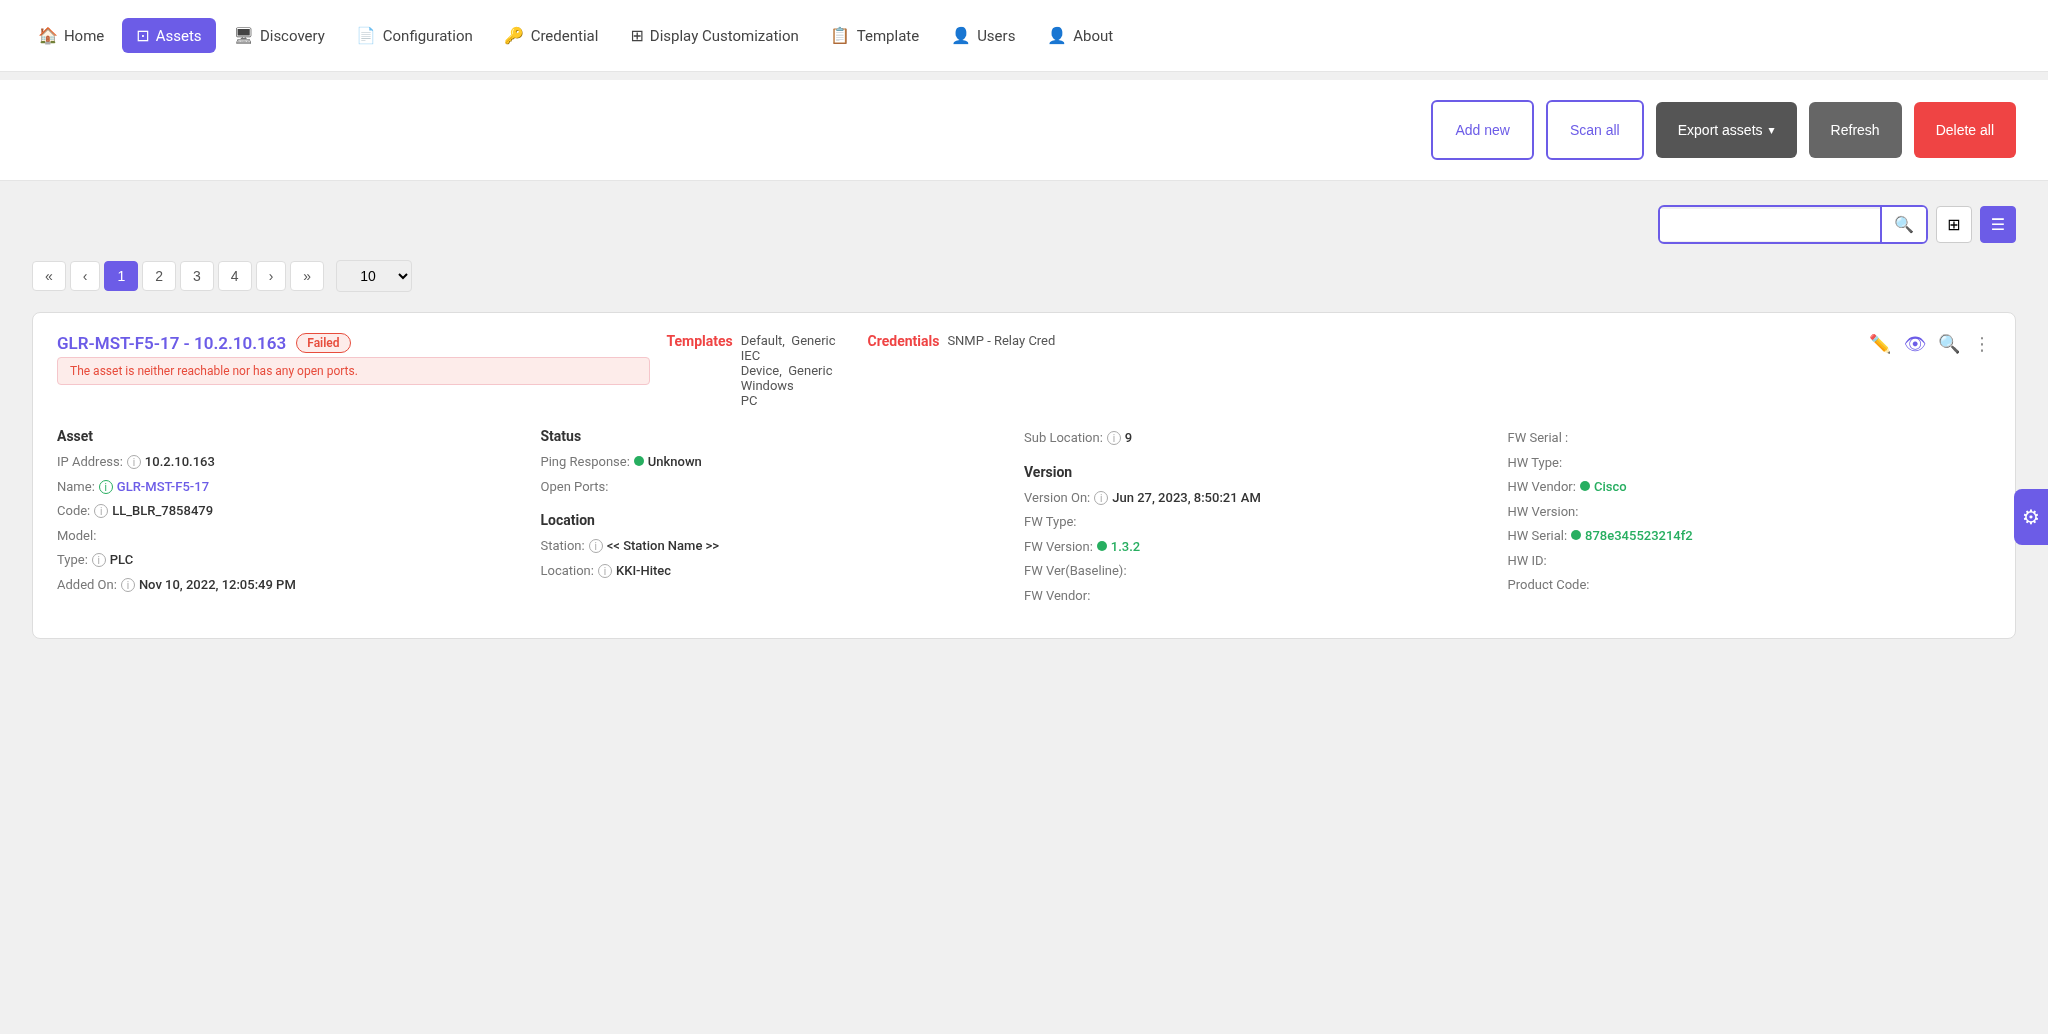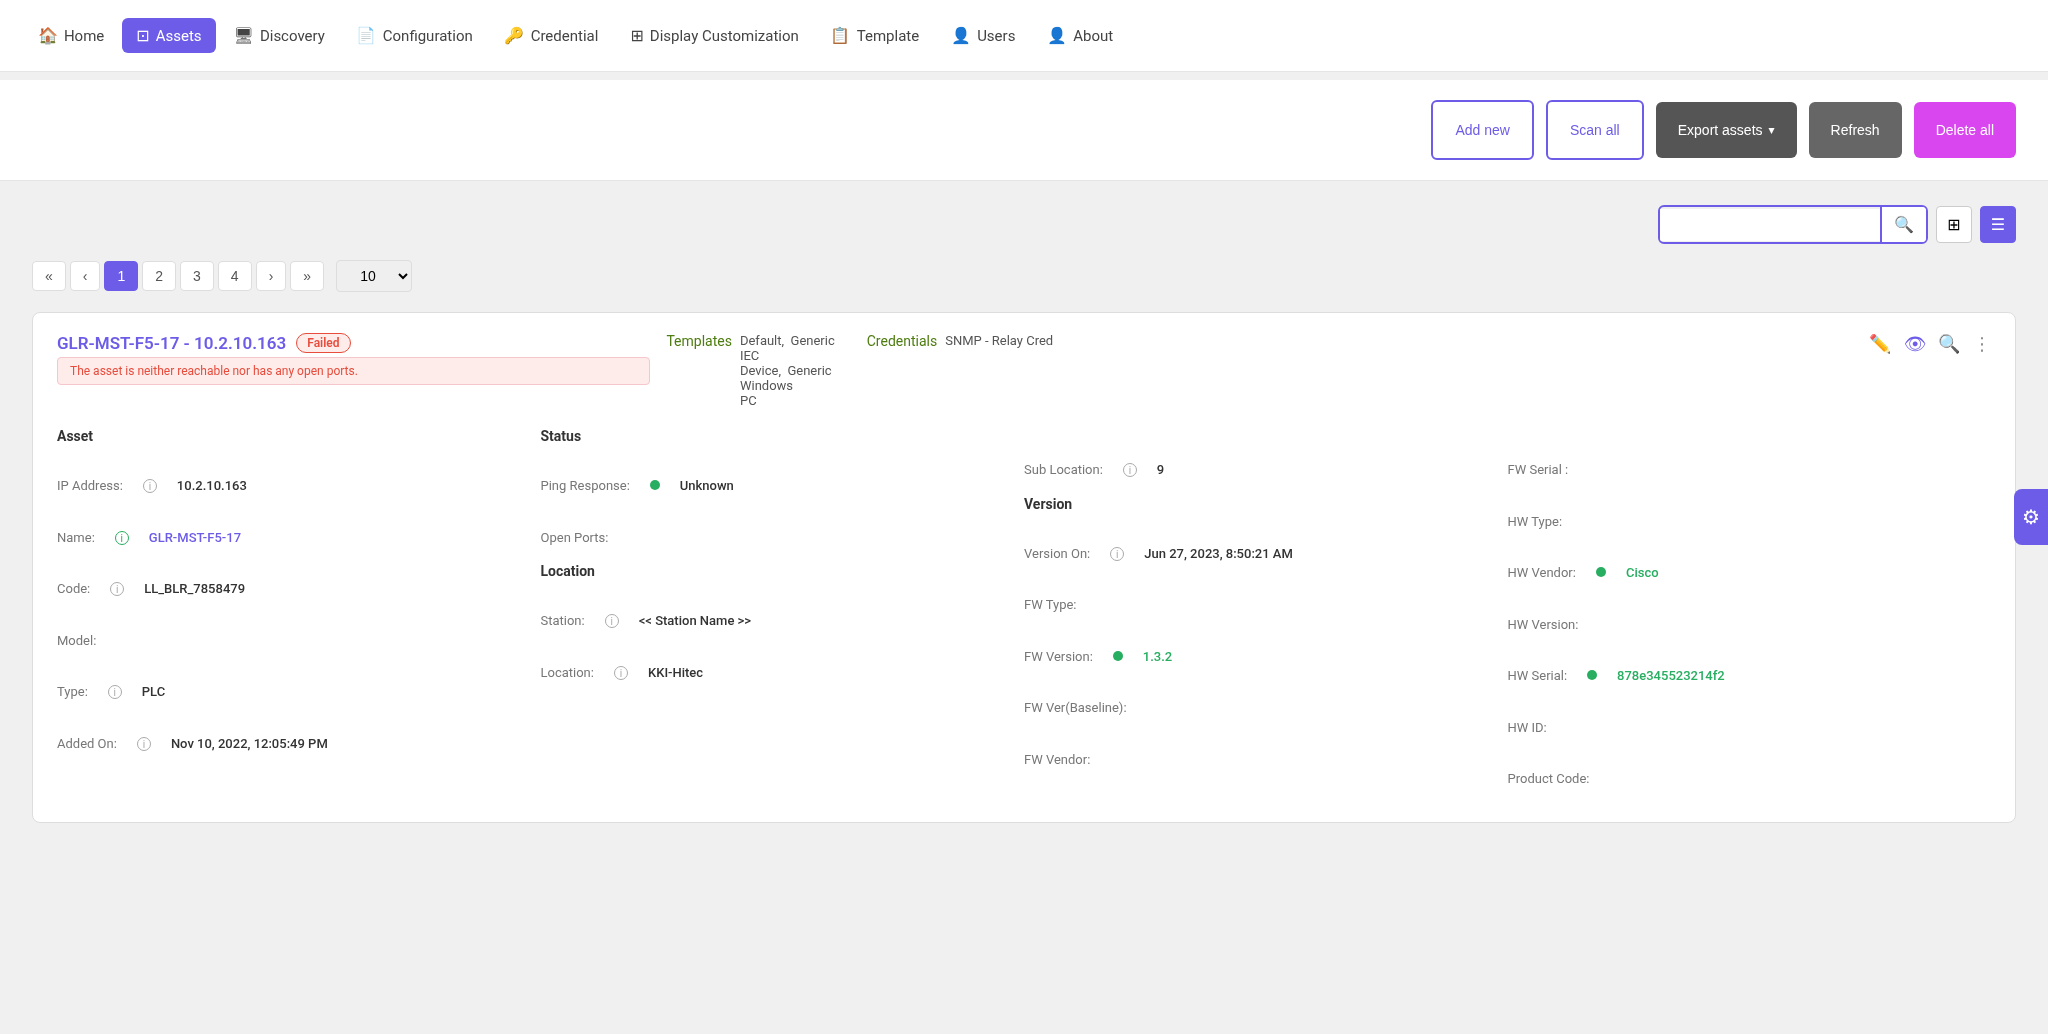--- a/index.html
+++ b/index.html
@@ -10,21 +10,21 @@
     .nav-item { display: flex; align-items: center; gap: 6px; padding: 8px 14px; border-radius: 6px; cursor: pointer; color: #444; font-size: 15px; white-space: nowrap; text-decoration: none; }
     .nav-item.active { background: #6c5ce7; color: #fff; }
     .nav-icon { font-size: 16px; }
 
     
     .toolbar-bar { background: #fff; padding: 20px 32px; display: flex; align-items: center; justify-content: flex-end; gap: 12px; border-bottom: 1px solid #e5e5e5; margin-top: 8px; }
     .btn { padding: 20px 22px; border-radius: 6px; cursor: pointer; font-size: 14px; font-weight: 500; border: 2px solid transparent; }
     .btn-outline-purple { border: 2px solid #6c5ce7; color: #6c5ce7; background: #fff; }
     .btn-dark { background: #555; color: #fff; border: none; display: flex; align-items: center; gap: 6px; }
     .btn-gray { background: #666; color: #fff; border: none; }
-    .btn-red { background: #d946ef; color: #fff; border: none; }
+    .btn-red { background: #ef4444; color: #fff; border: none; }
     .chevron-down { font-size: 12px; }
 
     
     .content { padding: 24px 32px; }
 
     
     .search-row { display: flex; justify-content: flex-end; align-items: center; gap: 8px; margin-bottom: 16px; }
     .search-input-wrap { display: flex; align-items: center; border: 2px solid #6c5ce7; border-radius: 6px; overflow: hidden; }
     .search-input { border: none; outline: none; padding: 8px 14px; font-size: 14px; width: 220px; }
     .search-btn { background: #fff; border: none; border-left: 2px solid #6c5ce7; padding: 8px 12px; cursor: pointer; color: #6c5ce7; font-size: 16px; }
@@ -38,32 +38,32 @@
     .page-select { padding: 6px 19px; border: 1px solid #ddd; border-radius: 4px; font-size: 14px; cursor: pointer; margin-left: 8px; }
 
     
     .asset-card { background: #fff; border: 1px solid #ddd; border-radius: 8px; padding: 20px 24px; }
     .asset-card-header { display: flex; align-items: flex-start; justify-content: space-between; margin-bottom: 12px; }
     .asset-title-block { display: flex; flex-direction: column; gap: 4px; }
     .asset-title { font-size: 17px; font-weight: 600; color: #6c5ce7; display: flex; align-items: flex-end; gap: 10px; }
     .badge-failed { background: #fdecea; color: #e74c3c; border: 1px solid #e74c3c; padding: 2px 10px; border-radius: 12px; font-size: 12px; font-weight: 600; }
     .asset-error { background: #fdecea; border: 1px solid #f5c6cb; color: #e74c3c; padding: 6px 12px; border-radius: 4px; font-size: 12px; display: inline-block; }
     .asset-header-section { display: flex; align-items: flex-start; gap: 8px; }
-    .section-label { font-weight: 400; font-size: 14px; color: #4d7c0f; white-space: nowrap; }
+    .section-label { font-weight: 700; font-size: 14px; color: #ef4444; white-space: nowrap; }
     .template-list { font-size: 13px; color: #555; }
     .cred-value { font-size: 13px; color: #555; }
     .card-actions { display: flex; align-items: center; gap: 12px; color: #888; }
     .action-icon { cursor: pointer; font-size: 18px; }
     .action-icon.eye { color: #6c5ce7; }
 
     
     .asset-details-grid { display: grid; grid-template-columns: 1fr 1fr 1fr 1fr; gap: 0; margin-top: 8px; }
     .detail-col { padding: 8px 0; }
     .col-title { font-weight: 700; font-size: 14px; margin-bottom: 8px; color: #333; }
-    .detail-row { display: flex; align-items: baseline; gap: 20px; margin-bottom: 5px; font-size: 13px; color: #555; line-height: 1.5; margin-top: 32px; }
+    .detail-row { display: flex; align-items: baseline; gap: 4px; margin-bottom: 5px; font-size: 13px; color: #555; line-height: 1.5; }
     .detail-label { color: #777; white-space: nowrap; }
     .detail-value { color: #333; font-weight: 500; }
     .detail-value.purple { color: #6c5ce7; }
     .detail-value.green { color: #27ae60; }
     .info-icon { display: inline-block; width: 14px; height: 14px; border-radius: 50%; border: 1px solid #aaa; text-align: center; line-height: 13px; font-size: 10px; color: #aaa; cursor: pointer; flex-shrink: 0; }
     .info-icon.green { border-color: #27ae60; color: #27ae60; }
     .status-dot { display: inline-block; width: 10px; height: 10px; border-radius: 50%; flex-shrink: 0; }
     .status-dot.green { background: #27ae60; }
 
     

